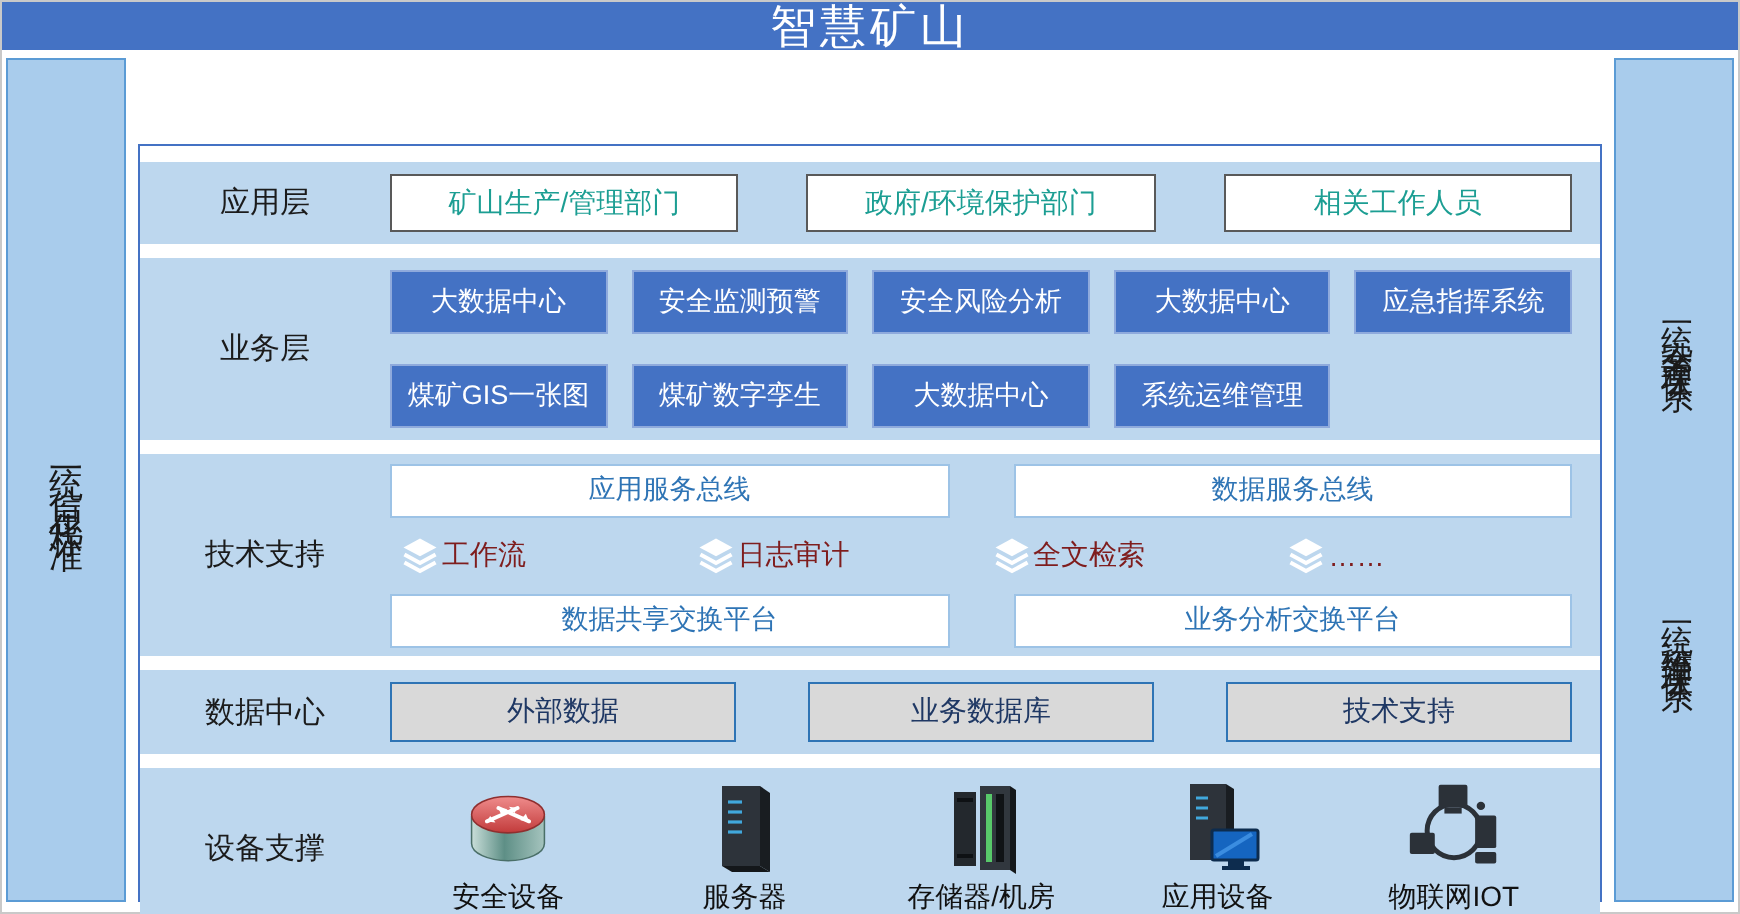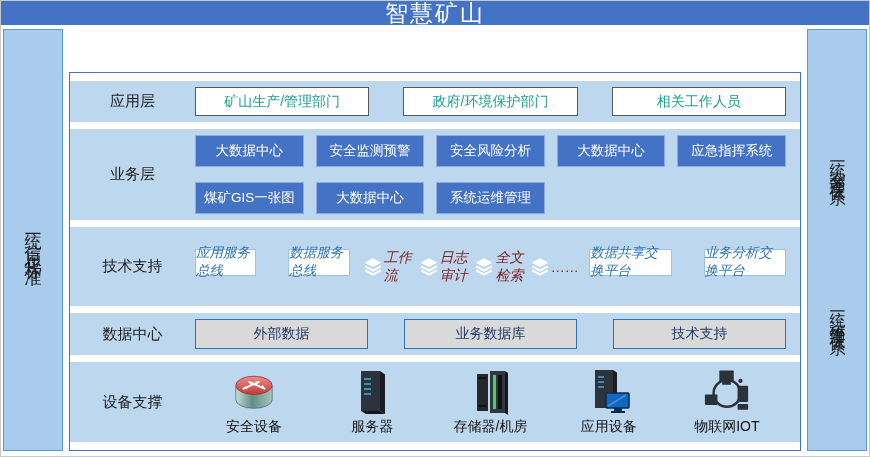--- a/index.html
+++ b/index.html
@@ -51,21 +51,21 @@
   
   .row-biz { height: 96px; }
   .biz-grid { flex: 1; display: grid; grid-template-columns: repeat(5, 1fr); gap: 15px 12px; }
   .biz-box {
     height: 32px; background: #4472C4; border: 1px solid #8FAADC; color: #ffffff;
     font-size: 13.5px; display: flex; align-items: center; justify-content: center; white-space: nowrap;
   }
 
   
   .row-tech { height: 101px; }
-  .tech-body { flex: 1; display: flex; flex-direction: row; gap: 8px; font-style: italic; }
+  .tech-body { flex: 1; display: flex; flex-direction: column; gap: 8px; }
   .bus-row { display: flex; gap: 32px; }
   .bus-box {
     flex: 1; height: 27px; background: #ffffff; border: 1px solid #9DC3E6;
     color: #2E74B5; font-size: 13.5px; display: flex; align-items: center; justify-content: center;
   }
   .mw-row { display: flex; align-items: center; }
   .mw-item { flex: 1; display: flex; align-items: center; }
   .mw-icon { flex: none; display: inline-flex; margin-left: 4px; }
   .mw-label { flex: 1; text-align: left; font-size: 14px; color: #7f1d1d; }
 
@@ -112,20 +112,21 @@
 
       <section class="row row-biz">
         <div class="row-label">业务层</div>
         <div class="biz-grid">
           <div class="biz-box">大数据中心</div>
           <div class="biz-box">安全监测预警</div>
           <div class="biz-box">安全风险分析</div>
           <div class="biz-box">大数据中心</div>
           <div class="biz-box">应急指挥系统</div>
           <div class="biz-box">煤矿GIS一张图</div>
+          <div class="biz-box">煤矿数字孪生</div>
           <div class="biz-box">大数据中心</div>
           <div class="biz-box">系统运维管理</div>
         </div>
       </section>
 
       <section class="row row-tech">
         <div class="row-label">技术支持</div>
         <div class="tech-body">
           <div class="bus-row">
             <div class="bus-box">应用服务总线</div>

